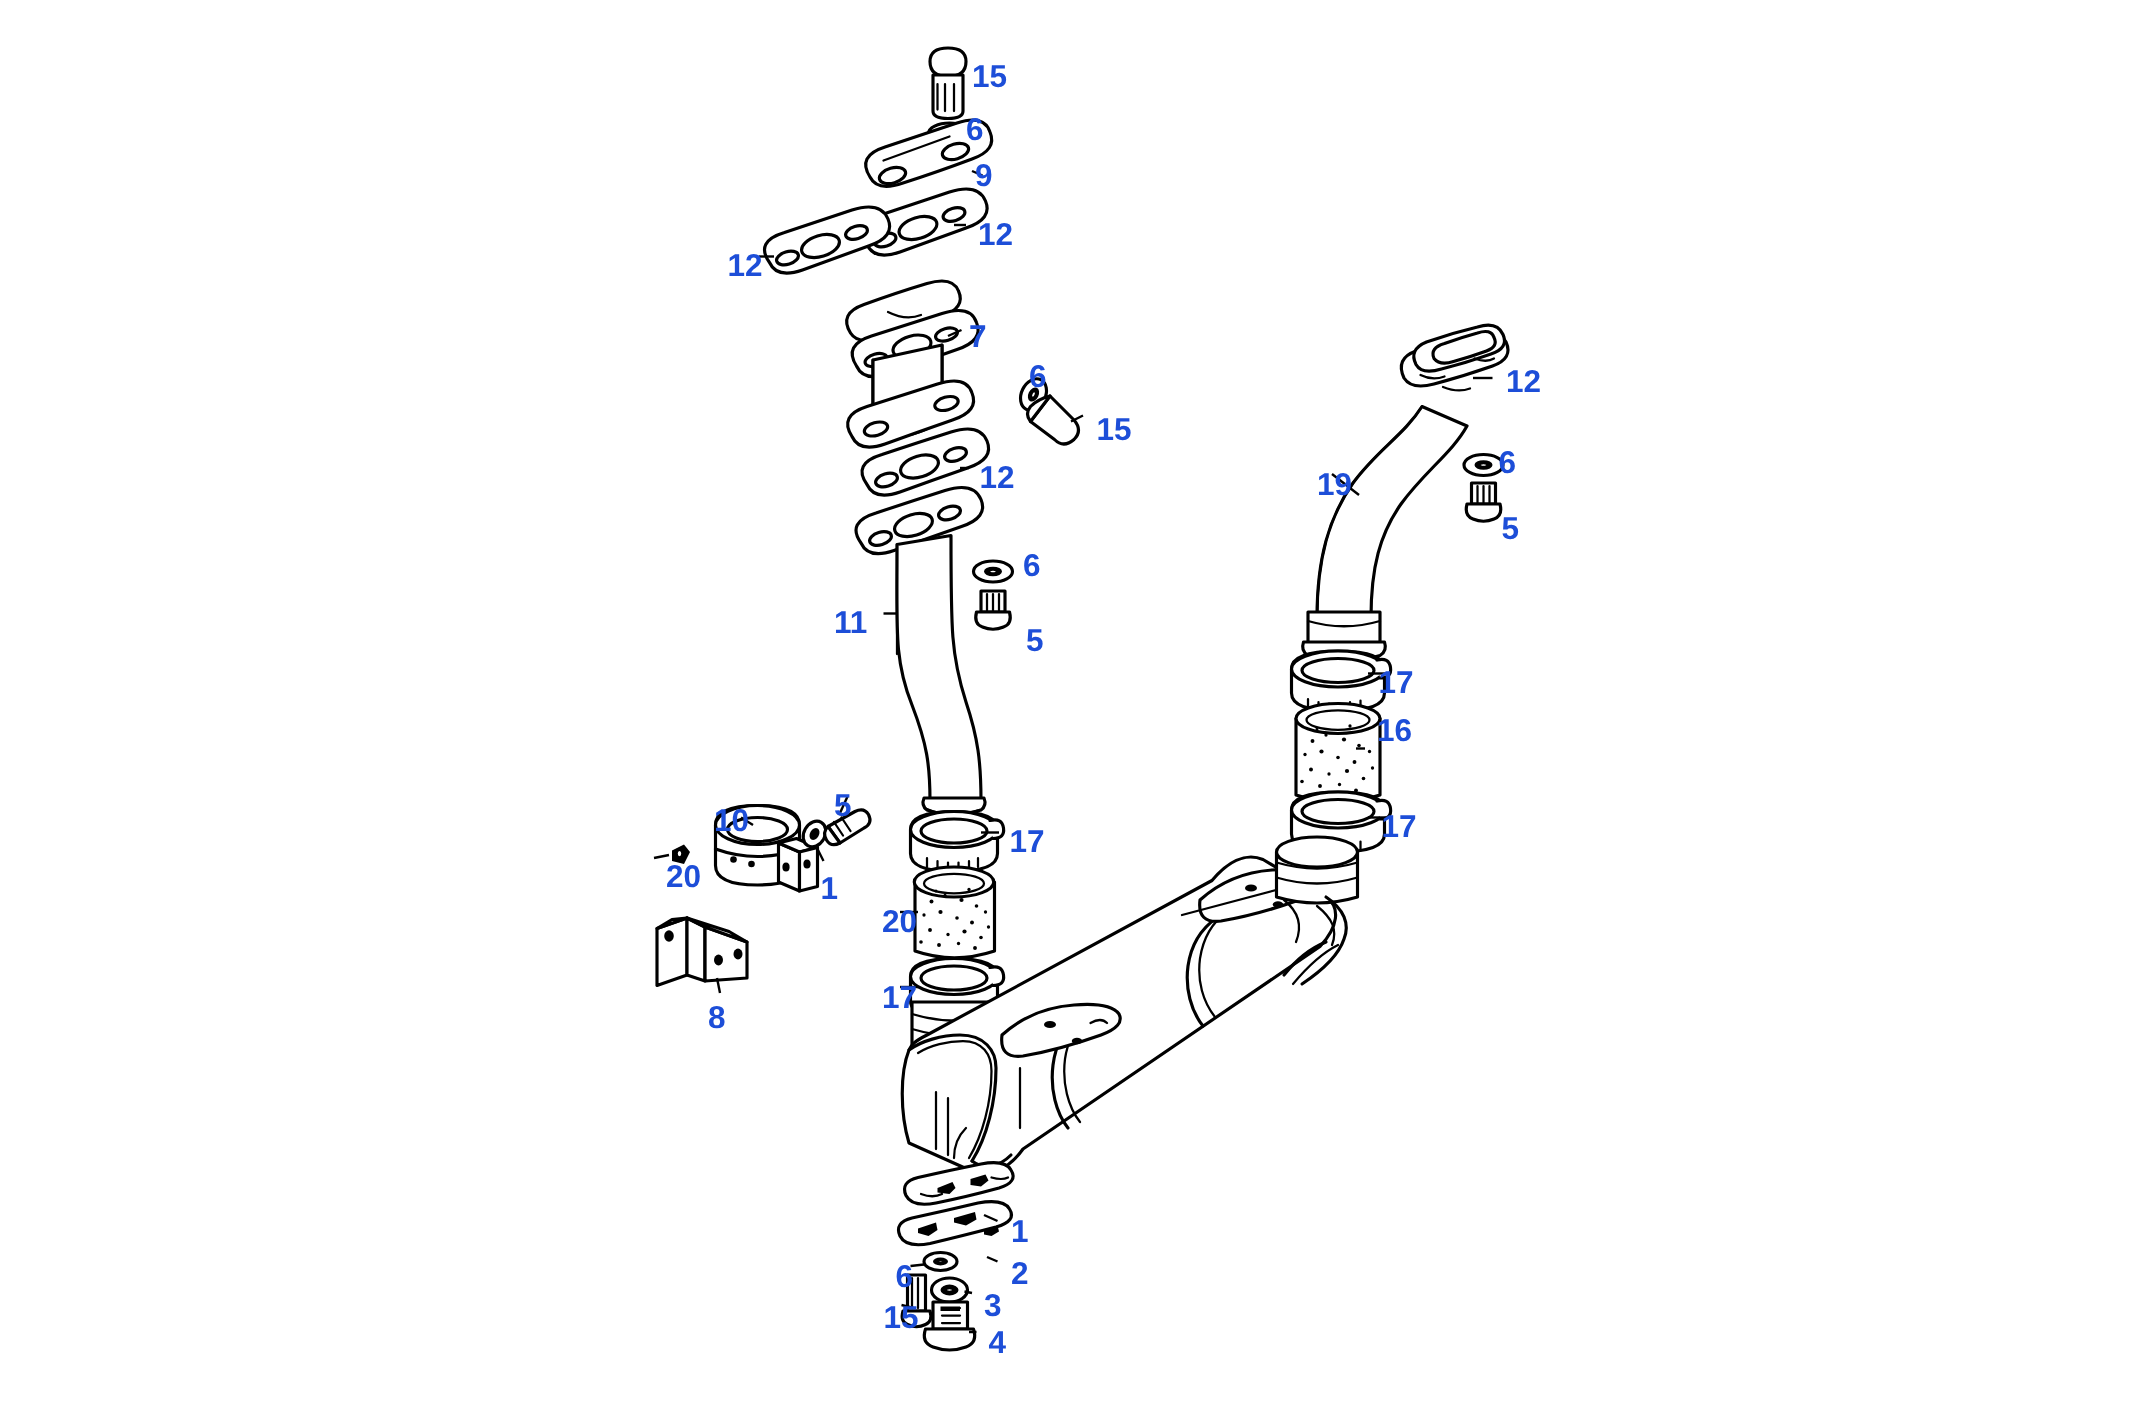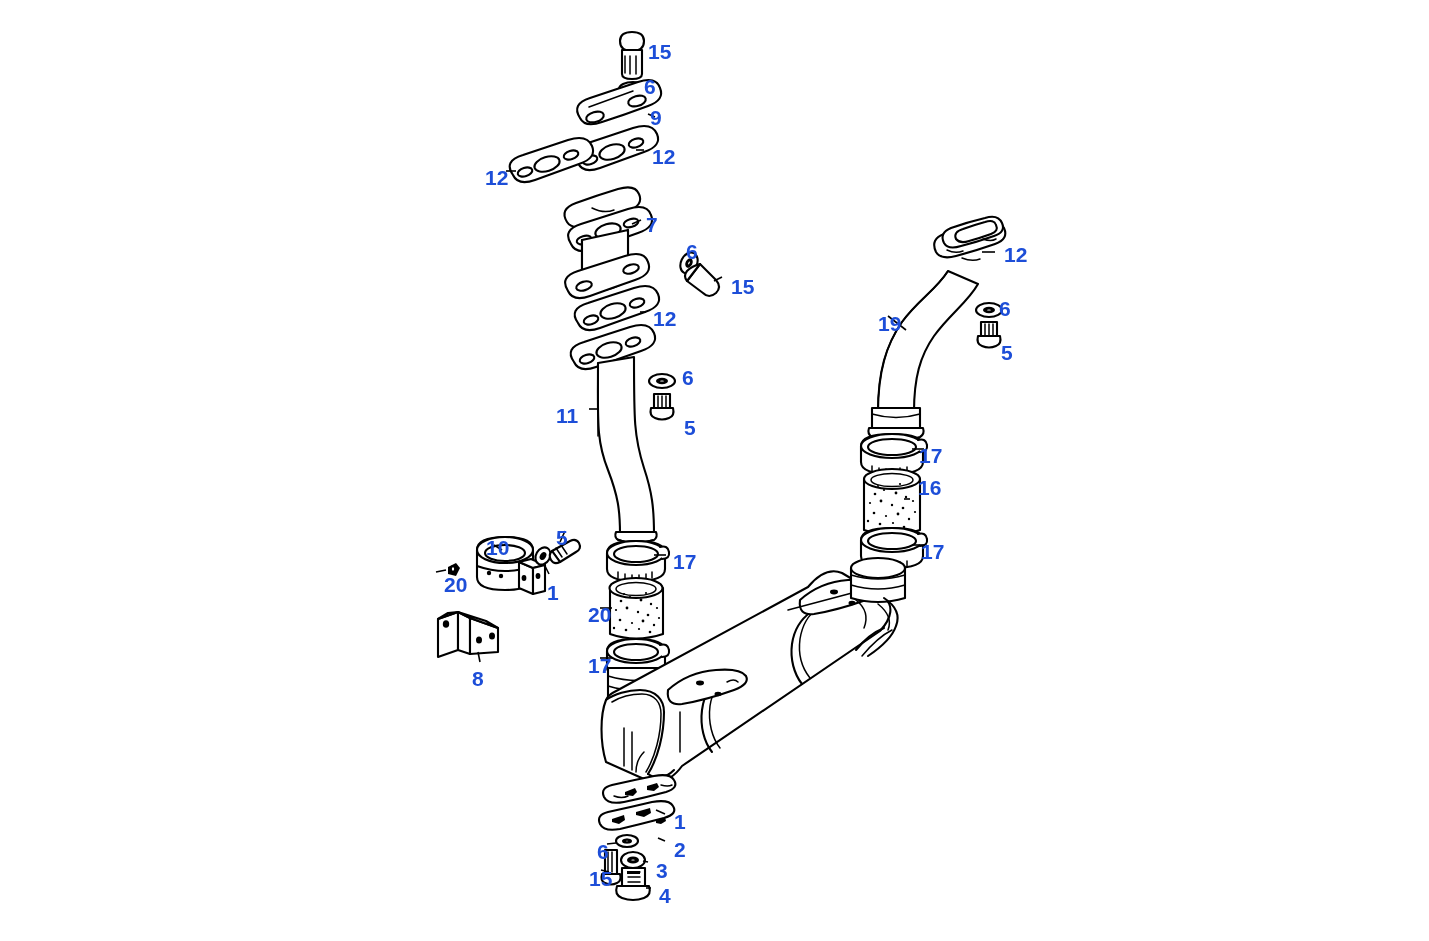--- a/index.html
+++ b/index.html
@@ -405,21 +405,21 @@
       <div class="lbl-txt" style="left: 1004px; top: 244px;">12</div>
       <div class="lbl-txt" style="left: 999px; top: 298px;">6</div>
       <div class="lbl-txt" style="left: 1001px; top: 342px;">5</div>
       <div class="lbl-txt" style="left: 878px; top: 313px;">19</div>
       <div class="lbl-txt" style="left: 919px; top: 445px;">17</div>
       <div class="lbl-txt" style="left: 918px; top: 477px;">16</div>
       <div class="lbl-txt" style="left: 921px; top: 541px;">17</div>
       <div class="lbl-txt" style="left: 673px; top: 551px;">17</div>
       <div class="lbl-txt" style="left: 588px; top: 604px;">20</div>
       <div class="lbl-txt" style="left: 588px; top: 655px;">17</div>
-      <div class="lbl-txt" style="left: 486px; top: 537px;">10</div>
+      <div class="lbl-txt" style="left: 476px; top: 537px;">10</div>
       <div class="lbl-txt" style="left: 444px; top: 574px;">20</div>
       <div class="lbl-txt" style="left: 556px; top: 527px;">5</div>
       <div class="lbl-txt" style="left: 547px; top: 582px;">1</div>
       <div class="lbl-txt" style="left: 472px; top: 668px;">8</div>
       <div class="lbl-txt" style="left: 674px; top: 811px;">1</div>
       <div class="lbl-txt" style="left: 674px; top: 839px;">2</div>
       <div class="lbl-txt" style="left: 597px; top: 841px;">6</div>
       <div class="lbl-txt" style="left: 656px; top: 860px;">3</div>
       <div class="lbl-txt" style="left: 589px; top: 868px;">15</div>
       <div class="lbl-txt" style="left: 659px; top: 885px;">4</div>

